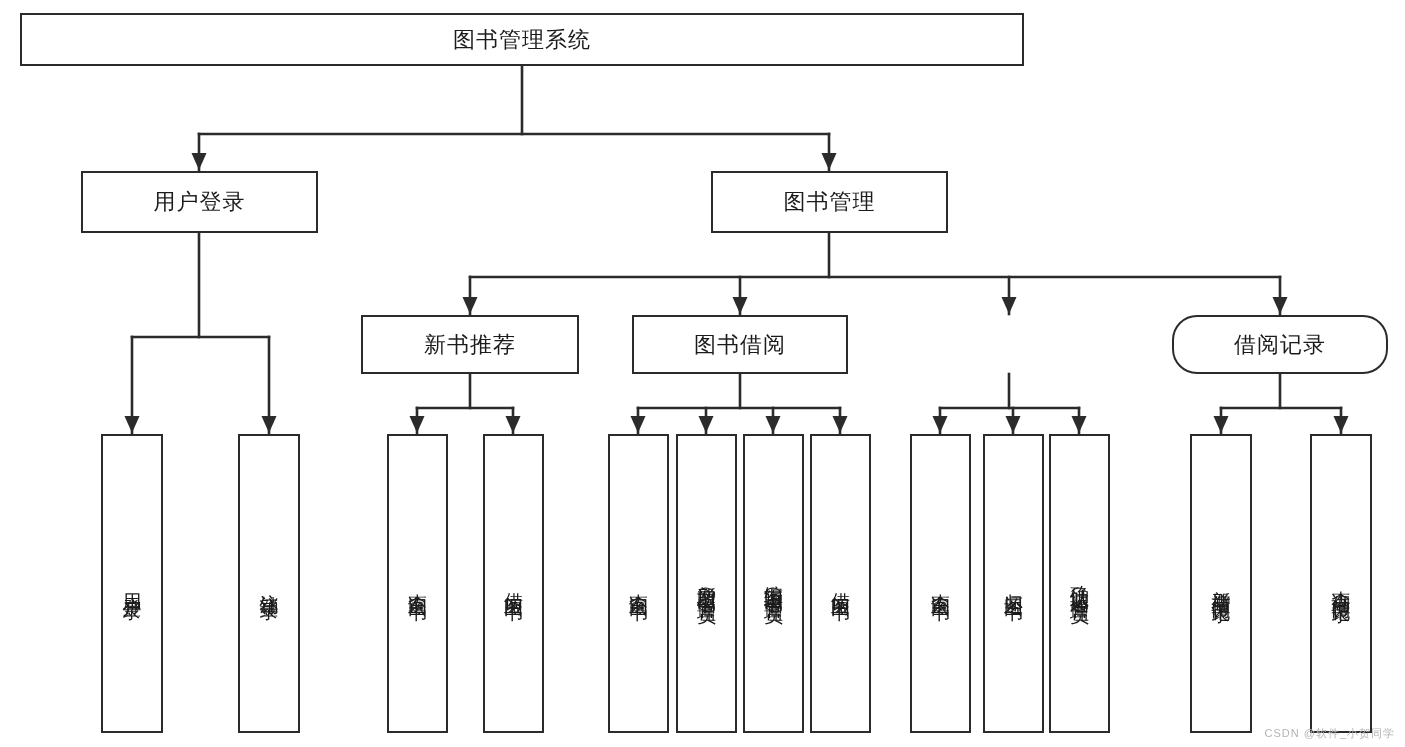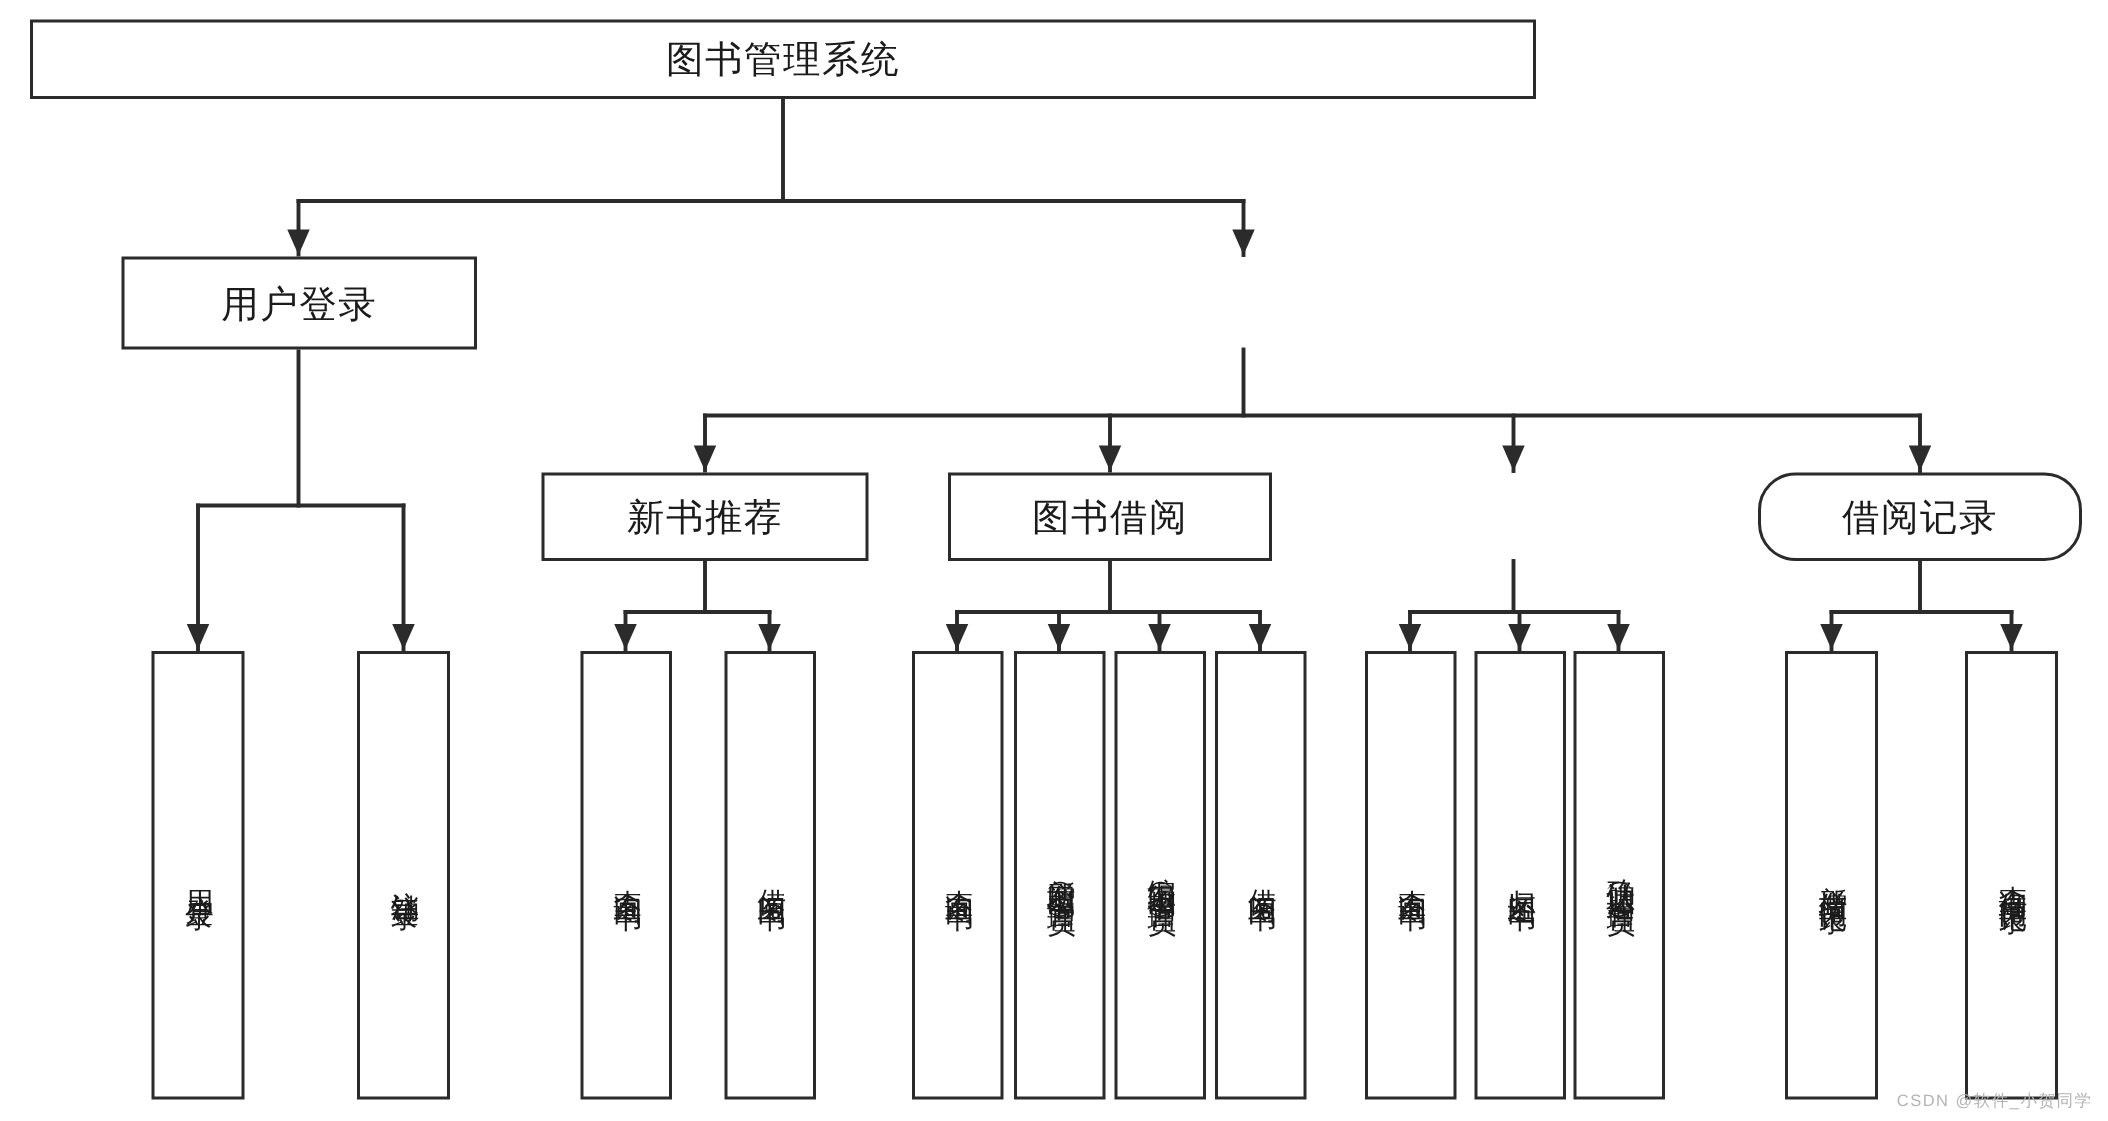--- a/index.html
+++ b/index.html
@@ -30,21 +30,21 @@
     box-sizing: border-box;
     background: #ffffff;
     border: 2px solid #2b2b2b;
     display: flex;
     align-items: center;
     justify-content: center;
     color: #1b1b1b;
     text-align: center;
   }
   .node.h {
-    font-size: 25px;
+    font-size: 22px;
     letter-spacing: 1px;
     font-family: Liberation Serif, serif;
   }
   .node.v {
     writing-mode: vertical-rl;
     text-orientation: upright;
     font-size: 19px;
     letter-spacing: 3px;
     line-height: 1.15;
     padding: 4px 0;
@@ -121,20 +121,21 @@
       <line x1="1221" y1="408" x2="1341" y2="408" stroke="#2b2b2b" stroke-width="2.6" stroke-linecap="square"></line>
       <line x1="1221" y1="408" x2="1221" y2="433" stroke="#2b2b2b" stroke-width="2.6" stroke-linecap="square"></line>
       <polygon points="1213.5,416 1228.5,416 1221,433" fill="#2b2b2b"></polygon>
       <line x1="1341" y1="408" x2="1341" y2="433" stroke="#2b2b2b" stroke-width="2.6" stroke-linecap="square"></line>
       <polygon points="1333.5,416 1348.5,416 1341,433" fill="#2b2b2b"></polygon>
     </svg>
 
   <div class="node h" style="left: 20px; top: 13px; width: 1004px; height: 53px;">图书管理系统</div>
 
   <div class="node h" style="left: 81px; top: 171px; width: 237px; height: 62px;">用户登录</div>
+  <div class="node h" style="left: 711px; top: 171px; width: 237px; height: 62px;">图书管理</div>
 
   <div class="node h" style="left: 361px; top: 315px; width: 218px; height: 59px;">新书推荐</div>
   <div class="node h" style="left: 632px; top: 315px; width: 216px; height: 59px;">图书借阅</div>
   <div class="node h" style="left: 1172px; top: 315px; width: 216px; height: 59px; border-radius: 25px;">借阅记录</div>
 
   <div class="node v" style="left: 101px; top: 434px; width: 62px; height: 299px;">
       <span class="vtext">用户登录</span>
     </div>
   <div class="node v" style="left: 238px; top: 434px; width: 62px; height: 299px;">
       <span class="vtext">注销登录</span>

